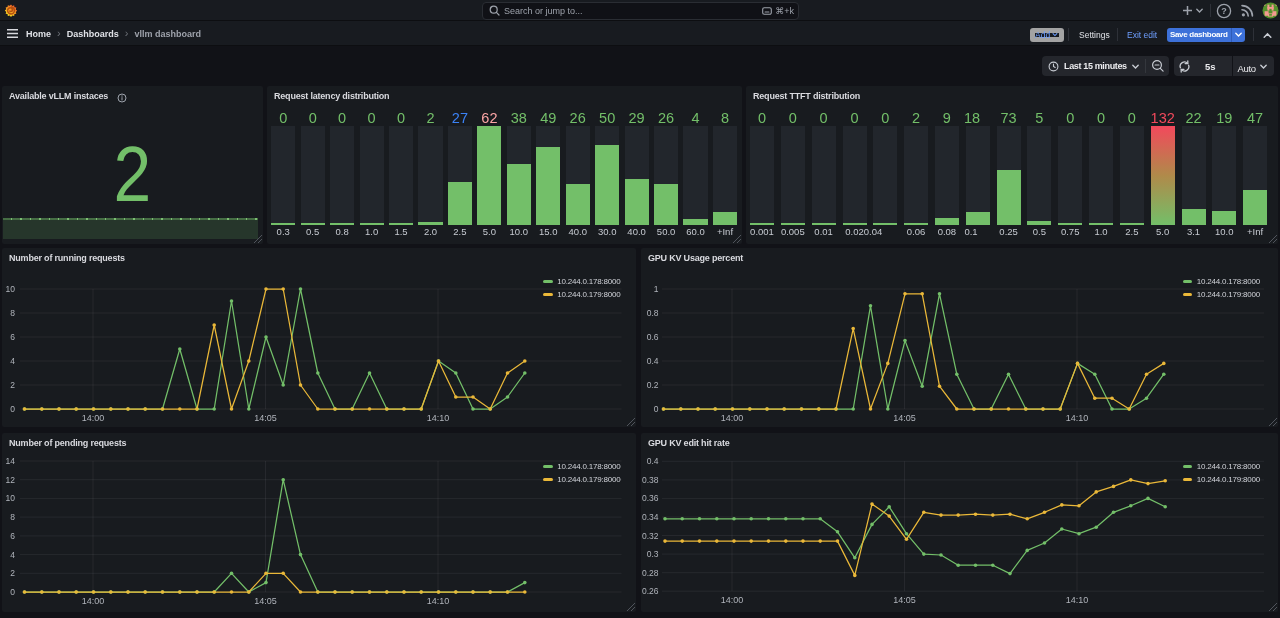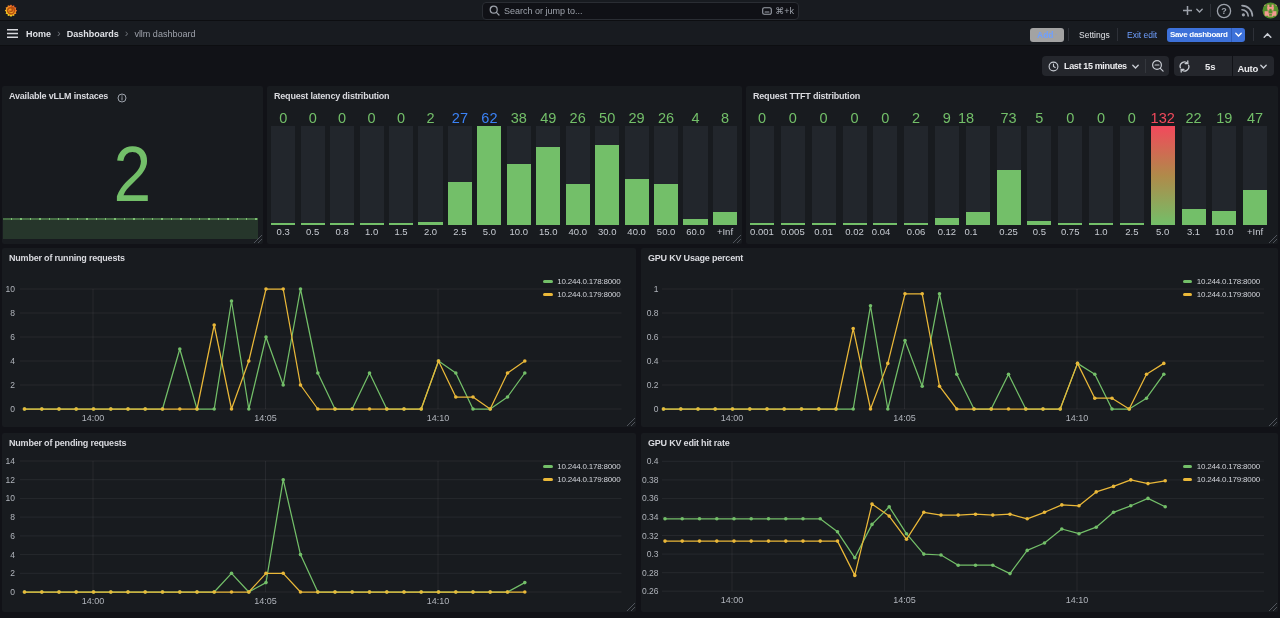--- a/index.html
+++ b/index.html
@@ -6,21 +6,21 @@
 .abs{position:absolute}
 .nav{position:absolute;left:0;top:0;width:1280px;height:21px;background:#181b20;border-bottom:1px solid #0d0e11}
 .crumbbar{position:absolute;left:0;top:21px;width:1280px;height:25px;background:#181b20;border-bottom:1px solid #0d0e11}
 .search{position:absolute;left:482px;top:1.5px;width:317px;height:18px;background:#101116;border:1px solid #2a2d33;border-radius:4px;display:flex;align-items:center;padding:0 4px 0 6px;gap:4px}
 .stxt{color:#9da2ab;font-size:9px}
 .skbd{margin-left:auto;display:flex;align-items:center;gap:3px;color:#9da2ab;font-size:9px}
 .navic{position:absolute;top:0;height:21px;display:flex;align-items:center}
 .crumb{position:absolute;left:26px;top:21px;height:25px;display:flex;align-items:center;font-size:9px;color:#e0e2e7;gap:6px}
 .csep{color:#6e7279;font-size:11px;position:relative;top:-1px}
 .cbold{font-weight:700}
-.cgray{color:#9ea2ab;font-weight:400}
+.cgray{color:#9ea2ab;font-weight:700}
 .panel{position:absolute;background:#181b1f;border-radius:2px}
 .ptitle{position:absolute;left:7px;top:4.5px;font-size:9px;font-weight:700;letter-spacing:-0.2px;white-space:nowrap;color:#d9dadf}
 .legend{position:absolute;display:flex;align-items:center;gap:4.5px;height:11px}
 .lmark{width:9.5px;height:3px;border-radius:1.5px;display:inline-block}
 .ltext{font-size:8px;letter-spacing:-0.2px;white-space:nowrap;color:#d0d2d8}
 .slot{position:absolute;background:#22262c}
 .bar{position:absolute;background:#73BF69}
 .bval{position:absolute;top:24px;width:40px;text-align:center;font-size:14.5px}
 .blab{position:absolute;top:140px;width:44px;text-align:center;font-size:9.5px;color:#c7cbd2}
 .rsz{position:absolute;right:1px;bottom:1px;width:8px;height:8px;background:linear-gradient(135deg,transparent 48%,#50545c 48%,#50545c 56%,transparent 56%,transparent 70%,#50545c 70%,#50545c 78%,transparent 78%)}
@@ -102,21 +102,21 @@
       <path d="M2 3.8h11M2 7.5h11M2 11.2h11" stroke="#d8d9de" stroke-width="1.5"></path>
     </svg>
   </div>
 <div class="crumb">
     <span class="cbold">Home</span>
 <span class="csep">›</span>
     <span class="cbold">Dashboards</span>
     <span class="csep">›</span>
     <span class="cgray">vllm dashboard</span>
   </div>
-<div class="abs" style="left:1030px;top:27.5px;width:34px;height:14px;border:7px solid #a3a3a3;border-radius:3px;color:#6e9fff;font-size:8.5px;font-weight:700;display:flex;align-items:center;justify-content:flex-start;gap:1px">Add <svg width="11" height="11" viewBox="0 0 11 11">
+<div class="abs" style="left:1030px;top:27.5px;width:34px;height:14px;border:5px solid #a3a3a3;border-radius:3px;color:#6e9fff;font-size:8.5px;font-weight:400;display:flex;align-items:center;justify-content:flex-start;gap:1px">Add <svg width="11" height="11" viewBox="0 0 11 11">
       <path d="M2.8 4.2l2.7 2.7 2.7-2.7" stroke="#6e9fff" stroke-width="1.4" fill="none" stroke-linecap="round"></path>
     </svg></div>
 <div class="abs" style="left:1068px;top:28px;width:1px;height:13px;background:#2e3138"></div>
 <div class="abs" style="left:1079px;top:28px;width:54px;height:13px;color:#e0e2e7;font-size:8.5px;font-weight:400;display:flex;align-items:center">Settings</div>
 <div class="abs" style="left:1117px;top:28px;width:1px;height:13px;background:#2e3138"></div>
 <div class="abs" style="left:1127px;top:28px;width:40px;height:13px;color:#6e9fff;font-size:8.5px;font-weight:400;display:flex;align-items:center">Exit edit</div>
 <div class="abs" style="left:1167px;top:27.5px;width:63.5px;height:14px;background:#3d71d9;border-radius:3px 0 0 3px;color:#fff;font-size:8px;letter-spacing:-0.3px;font-weight:700;white-space:nowrap;display:flex;align-items:center;justify-content:center">Save dashboard</div>
 <div class="abs" style="left:1230.5px;top:27.5px;width:14px;height:14px;background:#3d71d9;border-left:1px solid #2f5cb8;border-radius:0 3px 3px 0;display:flex;align-items:center;justify-content:center">
     <svg width="11" height="11" viewBox="0 0 11 11">
       <path d="M2.8 4.2l2.7 2.7 2.7-2.7" stroke="#fff" stroke-width="1.4" fill="none" stroke-linecap="round"></path>
@@ -152,21 +152,21 @@
 <div class="abs" style="left:1232.5px;top:56px;width:41px;height:20px;background:#24262c;border-radius:0 4px 4px 0"></div>
 <div class="abs" style="left:1178px;top:59.5px">
     <svg width="13" height="13" viewBox="0 0 13 13">
       <path d="M2.4 7.8a4.3 4.3 0 0 1 7.2-4.4" stroke="#c7cbd2" stroke-width="1.3" fill="none" stroke-linecap="round"></path>
       <path d="M9.8 0.9v2.7H7.1" fill="none" stroke="#c7cbd2" stroke-width="1.3" stroke-linecap="round" stroke-linejoin="round"></path>
       <path d="M10.6 5.2a4.3 4.3 0 0 1-7.2 4.4" stroke="#c7cbd2" stroke-width="1.3" fill="none" stroke-linecap="round"></path>
       <path d="M3.2 12.1V9.4h2.7" fill="none" stroke="#c7cbd2" stroke-width="1.3" stroke-linecap="round" stroke-linejoin="round"></path>
     </svg>
   </div>
 <div class="abs" style="left:1205px;top:56px;height:20px;display:flex;align-items:center;color:#ececef;font-size:9.5px;font-weight:700">5s</div>
-<div class="abs" style="left:1237.5px;top:56px;height:24px;display:flex;align-items:center;color:#ececef;font-size:9.5px;font-weight:700;letter-spacing:-0.3px">Auto</div>
+<div class="abs" style="left:1237.5px;top:56px;height:24px;display:flex;align-items:center;color:#ececef;font-size:9.5px;font-weight:400;letter-spacing:-0.3px">Auto</div>
 <div class="abs" style="left:1258px;top:61px">
     <svg width="11" height="11" viewBox="0 0 11 11">
       <path d="M2.8 4.2l2.7 2.7 2.7-2.7" stroke="#c7cbd2" stroke-width="1.4" fill="none" stroke-linecap="round"></path>
     </svg>
   </div>
 <div class="panel" style="left:2px;top:86px;width:260.5px;height:157.5px">
 <div class="ptitle">Available vLLM instaces</div>
 <div class="abs" style="left:115px;top:7px">
       <svg width="10" height="10" viewBox="0 0 10 10">
         <circle cx="5" cy="5" r="4" stroke="#9da2ab" stroke-width="1" fill="none"></circle>
@@ -203,21 +203,21 @@
     <div class="slot" style="left:151.4px;top:40.0px;width:24.2px;height:99.0px"></div>
     <div class="bar" style="left:151.4px;top:135.8px;width:24.2px;height:3.2px;"></div>
     <div class="bval" style="left:143.5px;color:#73BF69">2</div>
     <div class="blab" style="left:141.5px">2.0</div>
     <div class="slot" style="left:180.8px;top:40.0px;width:24.2px;height:99.0px"></div>
     <div class="bar" style="left:180.8px;top:95.9px;width:24.2px;height:43.1px;"></div>
     <div class="bval" style="left:172.9px;color:#3b82f6">27</div>
     <div class="blab" style="left:170.9px">2.5</div>
     <div class="slot" style="left:210.3px;top:40.0px;width:24.2px;height:99.0px"></div>
     <div class="bar" style="left:210.3px;top:40.0px;width:24.2px;height:99.0px;"></div>
-    <div class="bval" style="left:202.4px;color:#3b82f6">62</div>
+    <div class="bval" style="left:202.4px;color:#fca5a5">62</div>
     <div class="blab" style="left:200.4px">5.0</div>
     <div class="slot" style="left:239.7px;top:40.0px;width:24.2px;height:99.0px"></div>
     <div class="bar" style="left:239.7px;top:78.3px;width:24.2px;height:60.7px;"></div>
     <div class="bval" style="left:231.8px;color:#73BF69">38</div>
     <div class="blab" style="left:229.8px">10.0</div>
     <div class="slot" style="left:269.2px;top:40.0px;width:24.2px;height:99.0px"></div>
     <div class="bar" style="left:269.2px;top:60.8px;width:24.2px;height:78.2px;"></div>
     <div class="bval" style="left:261.3px;color:#73BF69">49</div>
     <div class="blab" style="left:259.3px">15.0</div>
     <div class="slot" style="left:298.6px;top:40.0px;width:24.2px;height:99.0px"></div>
@@ -260,32 +260,32 @@
     <div class="bar" style="left:65.6px;top:137.4px;width:24.0px;height:1.6px;"></div>
     <div class="bval" style="left:57.6px;color:#73BF69">0</div>
     <div class="blab" style="left:55.6px">0.01</div>
     <div class="slot" style="left:96.5px;top:40.0px;width:24.0px;height:99.0px"></div>
     <div class="bar" style="left:96.5px;top:137.4px;width:24.0px;height:1.6px;"></div>
     <div class="bval" style="left:88.5px;color:#73BF69">0</div>
     <div class="blab" style="left:86.5px">0.02</div>
     <div class="slot" style="left:127.3px;top:40.0px;width:24.0px;height:99.0px"></div>
     <div class="bar" style="left:127.3px;top:137.4px;width:24.0px;height:1.6px;"></div>
     <div class="bval" style="left:119.3px;color:#73BF69">0</div>
-    <div class="blab" style="left:113px">0.04</div>
+    <div class="blab" style="left:105px">0.04</div>
     <div class="slot" style="left:158.1px;top:40.0px;width:24.0px;height:99.0px"></div>
     <div class="bar" style="left:158.1px;top:137.4px;width:24.0px;height:1.6px;"></div>
     <div class="bval" style="left:150.1px;color:#73BF69">2</div>
     <div class="blab" style="left:148.1px">0.06</div>
     <div class="slot" style="left:188.9px;top:40.0px;width:24.0px;height:99.0px"></div>
     <div class="bar" style="left:188.9px;top:132.2px;width:24.0px;height:6.7px;"></div>
     <div class="bval" style="left:180.9px;color:#73BF69">9</div>
-    <div class="blab" style="left:178.9px">0.12</div>
+    <div class="blab" style="left:178.9px">0.08</div>
     <div class="slot" style="left:219.8px;top:40.0px;width:24.0px;height:99.0px"></div>
     <div class="bar" style="left:219.8px;top:125.5px;width:24.0px;height:13.5px;"></div>
-    <div class="bval" style="left:200px;color:#73BF69">18</div>
+    <div class="bval" style="left:206px;color:#73BF69">18</div>
     <div class="blab" style="left:203px">0.1</div>
     <div class="slot" style="left:250.6px;top:40.0px;width:24.0px;height:99.0px"></div>
     <div class="bar" style="left:250.6px;top:84.2px;width:24.0px;height:54.7px;"></div>
     <div class="bval" style="left:242.6px;color:#73BF69">73</div>
     <div class="blab" style="left:240.6px">0.25</div>
     <div class="slot" style="left:281.4px;top:40.0px;width:24.0px;height:99.0px"></div>
     <div class="bar" style="left:281.4px;top:135.2px;width:24.0px;height:3.8px;"></div>
     <div class="bval" style="left:273.4px;color:#73BF69">5</div>
     <div class="blab" style="left:271.4px">0.5</div>
     <div class="slot" style="left:312.2px;top:40.0px;width:24.0px;height:99.0px"></div>

